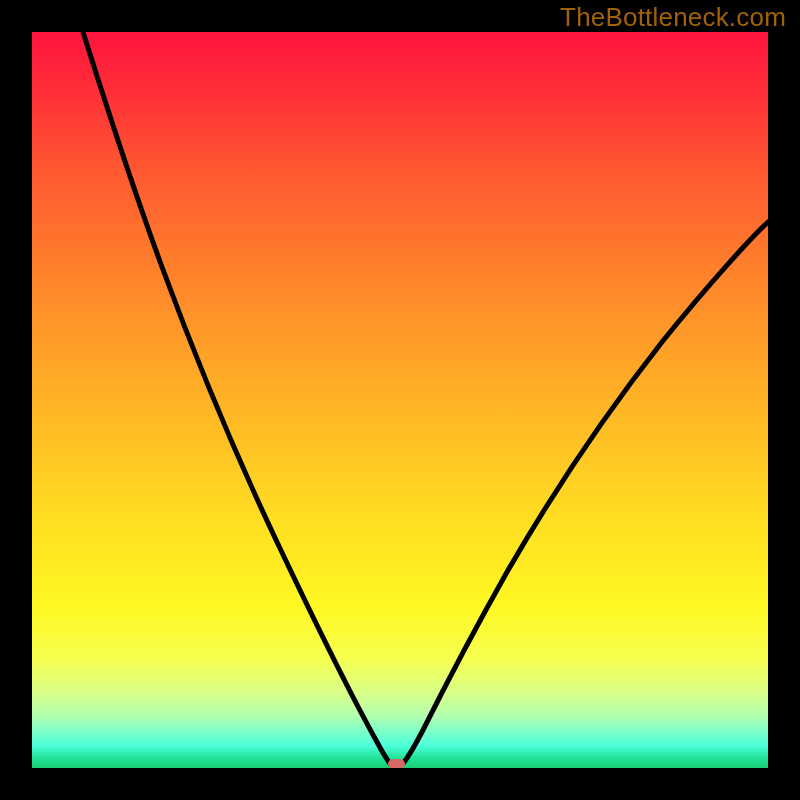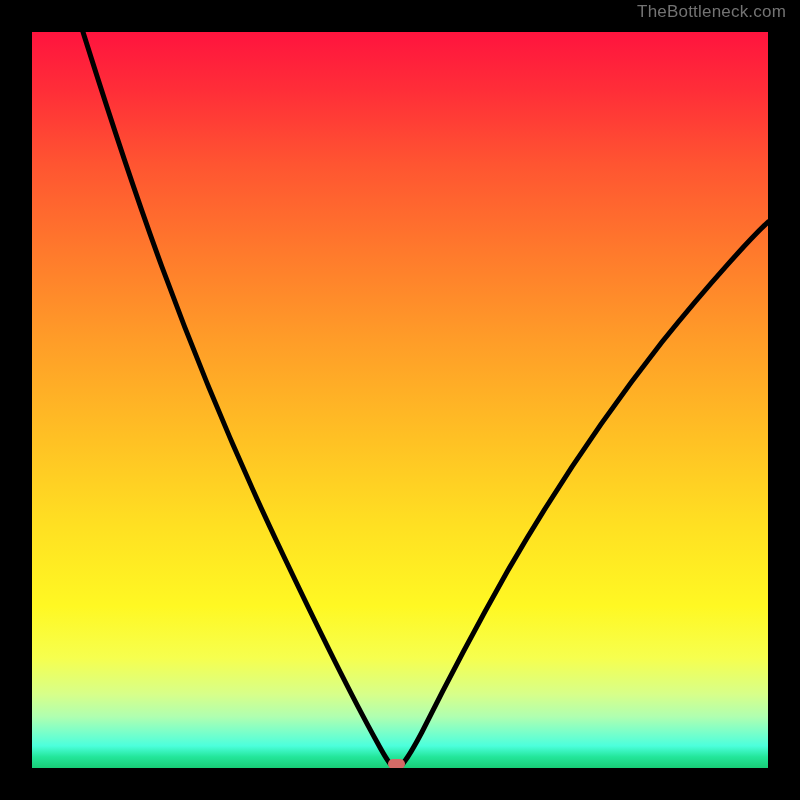--- a/index.html
+++ b/index.html
@@ -49,22 +49,22 @@
     );
   }
   svg.curve {
     position: absolute;
     inset: 0;
   }
   .watermark {
     position: absolute;
     top: 2px;
     right: 14px;
-    color: #737373;
-    font-size: 17px;
+    color: #a16207;
+    font-size: 26px;
     font-weight: 500;
     letter-spacing: 0.2px;
     user-select: none;
   }
 </style>
 </head>
 <body>
 
 <div class="frame">
   <div class="watermark">TheBottleneck.com</div>

